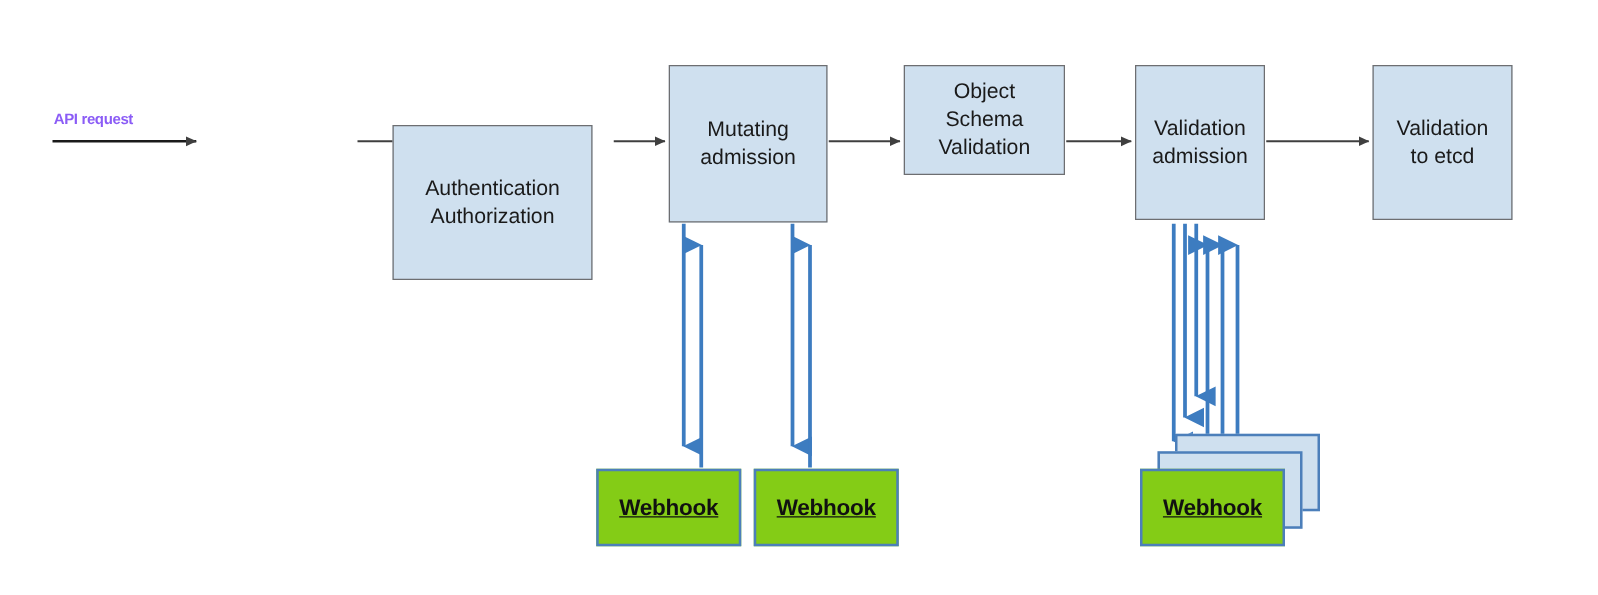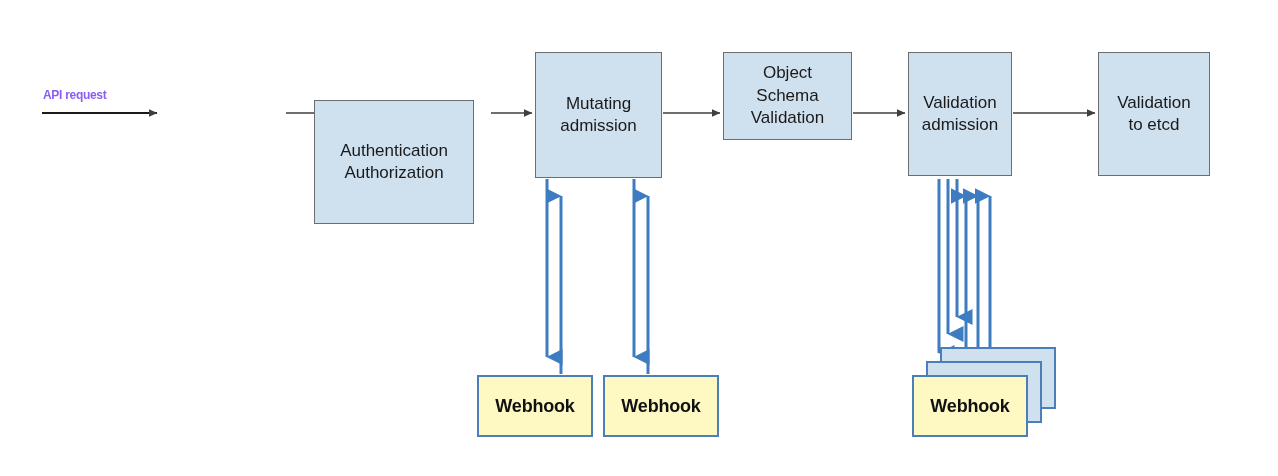--- a/index.html
+++ b/index.html
@@ -41,30 +41,31 @@
     font-size: 17px;
     line-height: 1.32;
     z-index: 5;
   }
   .stage-box .label-lines {
     white-space: pre-line;
   }
   .webhook-box {
     position: absolute;
     box-sizing: border-box;
-    background: #fef9c3;
+    background: #84cc16;
     border: 2px solid #4c7fba;
     display: flex;
     align-items: center;
     justify-content: center;
     text-align: center;
     color: #111111;
     font-size: 18px;
     font-weight: 700;
     letter-spacing: -0.2px;
+    text-decoration: underline;
   }
   .webhook-ghost {
     position: absolute;
     box-sizing: border-box;
     background: #cfe0ef;
     border: 2px solid #4c7fba;
   }
   .api-request-label {
     position: absolute;
     font-size: 12px;

